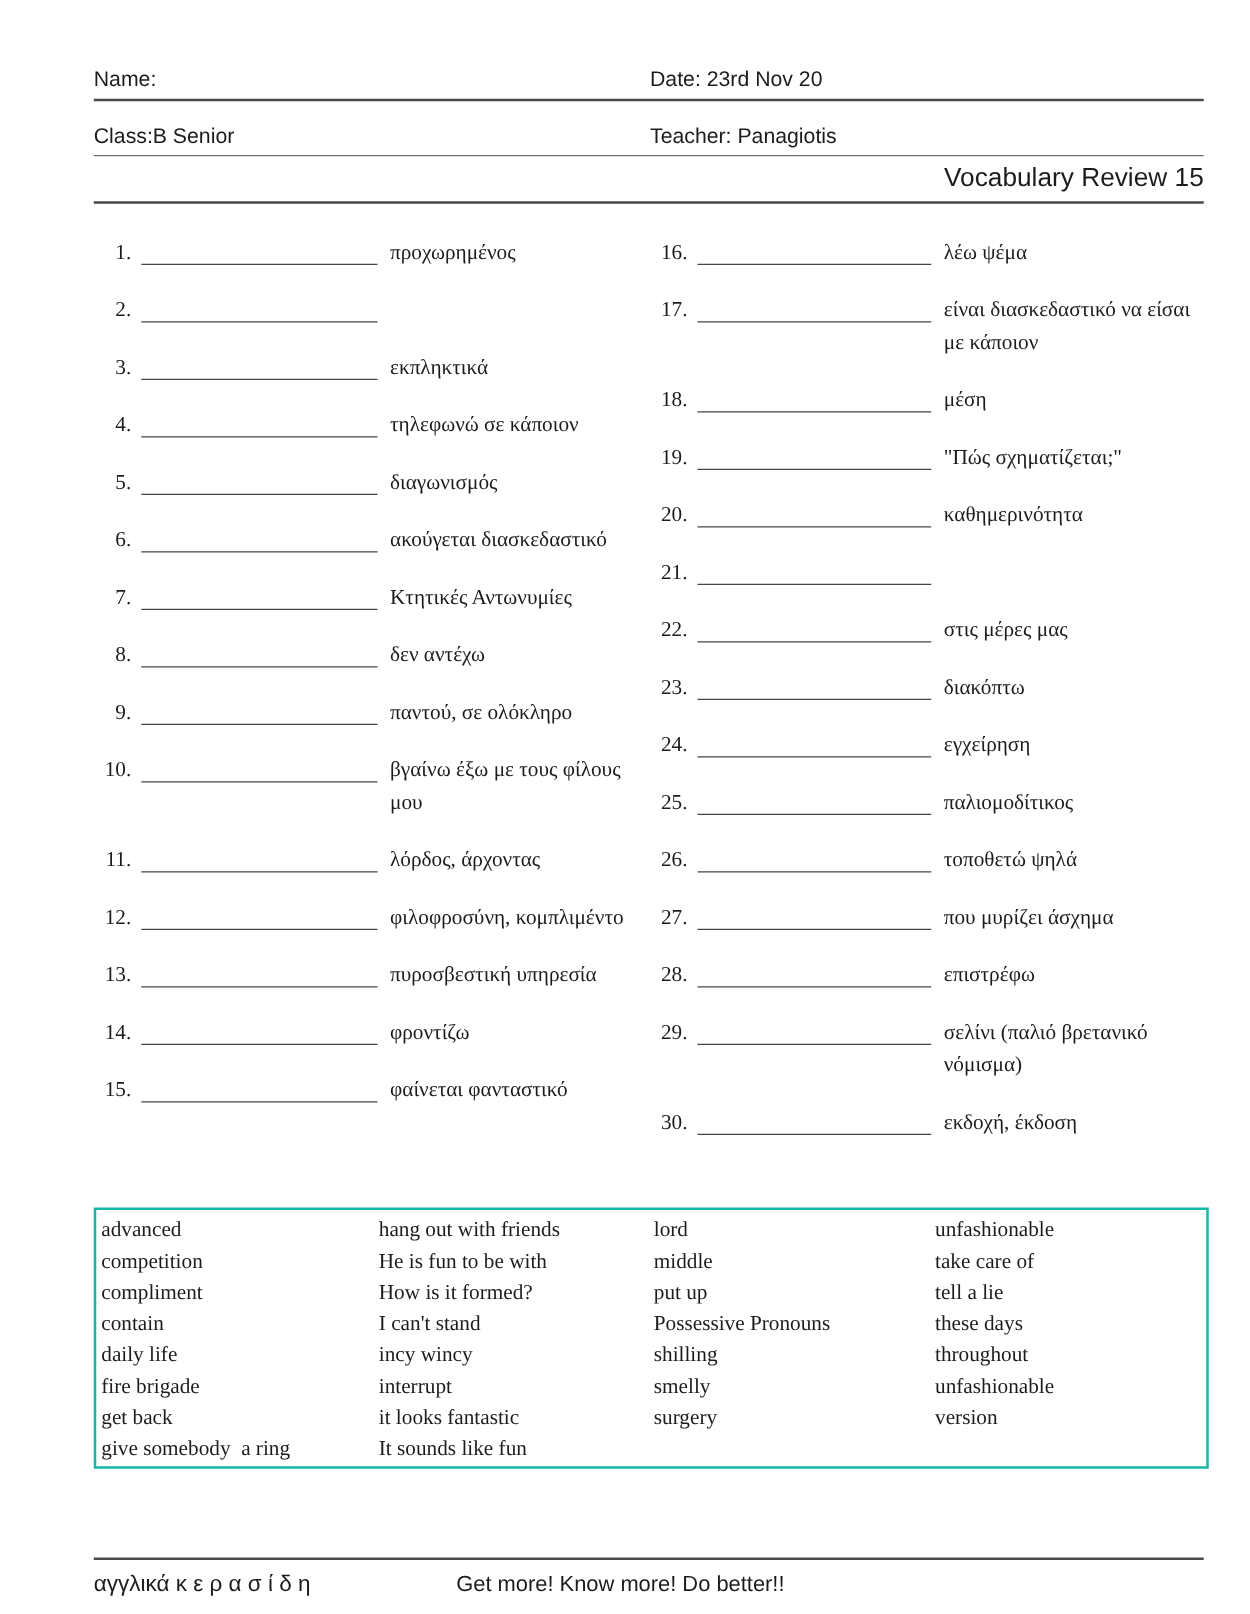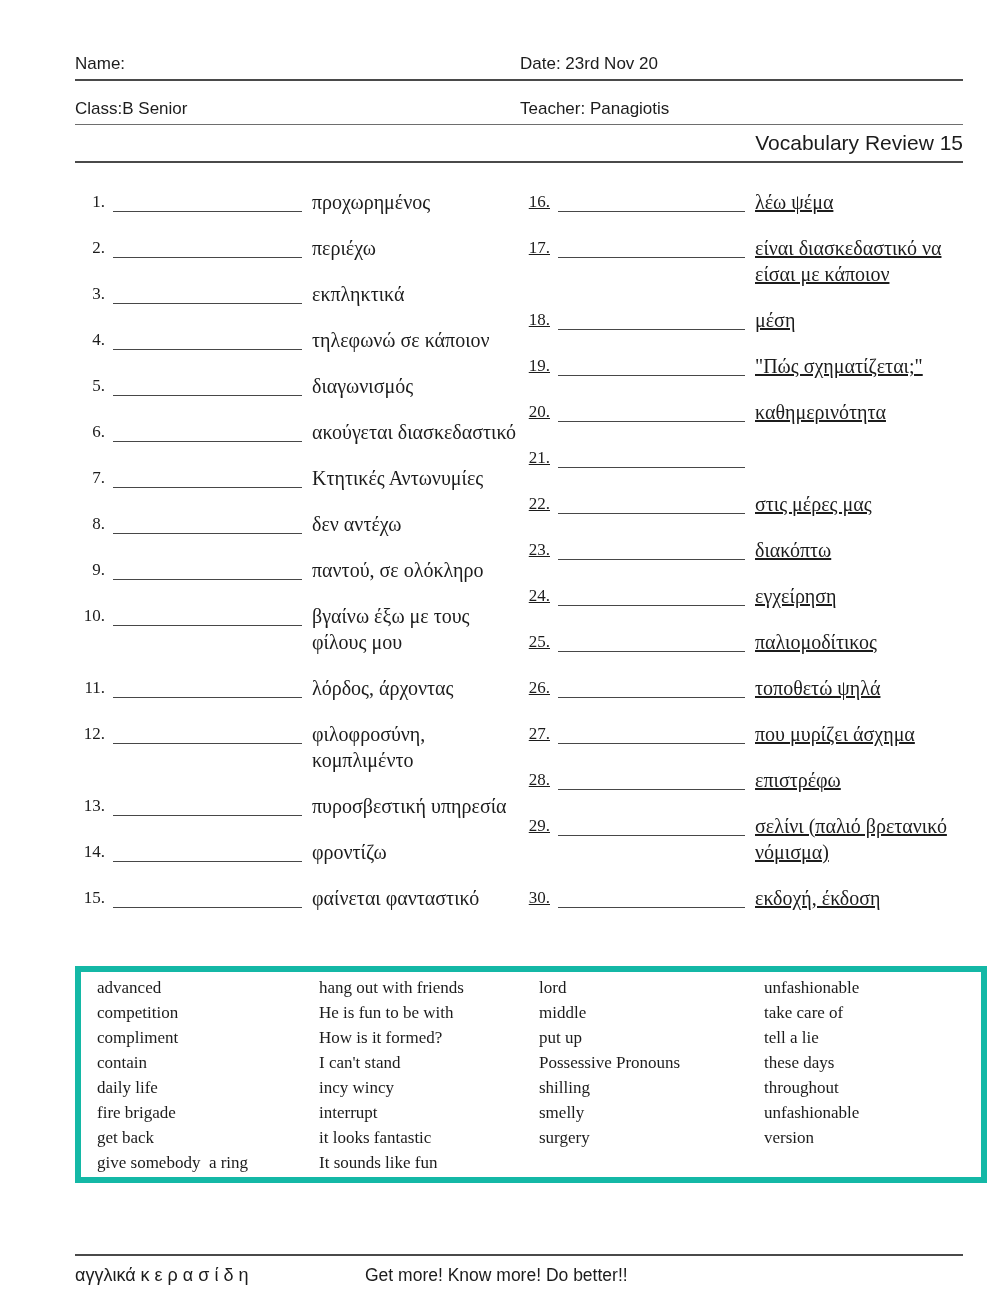--- a/index.html
+++ b/index.html
@@ -28,44 +28,44 @@
     font-size: 21px; line-height: 26px;
     padding-top: 5px; padding-bottom: 5px;
     border-bottom: 2px solid #4a4a4a;
     text-align: right;
   }
 
   
   .exercise { display: flex; margin-top: 26px; }
   .ex-col { display: flex; flex-direction: column; }
   .ex-col-left  { width: 445px; }
-  .ex-col-right { width: 443px; text-decoration: underline; }
+  .ex-col-right { width: 443px; }
   .item-row { display: flex; align-items: flex-start; margin-bottom: 20px; }
   .item-num {
     width: 30px; text-align: right;
     font-size: 17px; line-height: 26px; flex: none;
   }
   .item-blank {
     margin-left: 8px; height: 22px; flex: none;
     border-bottom: 1px solid #474747;
   }
   .ex-col-left  .item-blank { width: 189px; }
   .ex-col-right .item-blank { width: 187px; }
   .item-text {
     margin-left: 10px; flex: 1;
-    font-size: 20px; line-height: 26px;
+    font-size: 17px; line-height: 26px;
   }
 
   
   .word-bank {
     margin-top: 35px;
     width: 884px; height: 202px;
-    border: 6px solid #14b8a6;
+    border: 2px solid #14b8a6;
     box-sizing: content-box;
-    padding-top: 3px; padding-left: 16px;
+    padding-top: 3px; padding-left: 4px;
     display: grid;
     grid-template-columns: 222px 220px 225px 215px;
     align-content: start;
   }
   .wb-col { display: flex; flex-direction: column; }
   .wb-word {
     font-size: 17px; line-height: 25px;
     white-space: pre-wrap;
   }
 
@@ -101,21 +101,20 @@
   <div class="exercise">
     <div class="ex-col ex-col-left" id="col-left">
         <div class="item-row">
           <span class="item-num">1.</span>
           <span class="item-blank"></span>
           <span class="item-text">προχωρημένος</span>
         </div>
         <div class="item-row">
           <span class="item-num">2.</span>
           <span class="item-blank"></span>
-          <span class="item-text">περιέχω</span>
         </div>
         <div class="item-row">
           <span class="item-num">3.</span>
           <span class="item-blank"></span>
           <span class="item-text">εκπληκτικά</span>
         </div>
         <div class="item-row">
           <span class="item-num">4.</span>
           <span class="item-blank"></span>
           <span class="item-text">τηλεφωνώ σε κάποιον</span>

